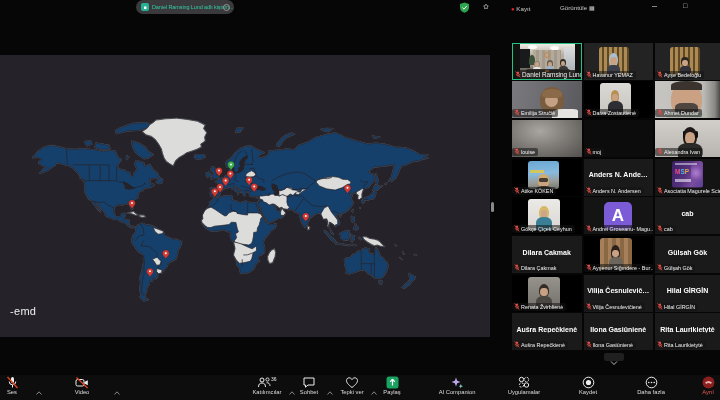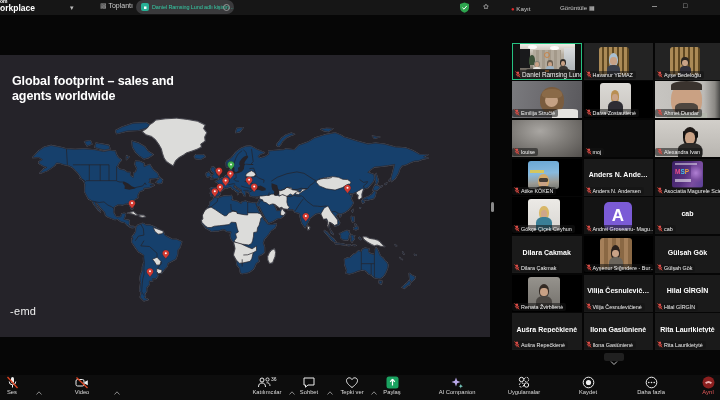--- a/index.html
+++ b/index.html
@@ -258,31 +258,22 @@
         </g>
 <g transform="translate(347.5,187.8)">
           <path d="M0,-3.1 C2.1,-3.1 3.4,-1.5 3.4,0.3 C3.4,2.1 1.5,3.2 0,5.6 C-1.5,3.2 -3.4,2.1 -3.4,0.3 C-3.4,-1.5 -2.1,-3.1 0,-3.1 Z" fill="#d33b32" stroke="rgba(0,0,0,0.35)" stroke-width="0.5"></path>
           <circle cx="0" cy="0" r="1.0" fill="#fff"></circle>
         </g>
 <g transform="translate(231,164.4)">
           <path d="M0,-3.1 C2.1,-3.1 3.4,-1.5 3.4,0.3 C3.4,2.1 1.5,3.2 0,5.6 C-1.5,3.2 -3.4,2.1 -3.4,0.3 C-3.4,-1.5 -2.1,-3.1 0,-3.1 Z" fill="#3fae4c" stroke="rgba(0,0,0,0.35)" stroke-width="0.5"></path>
           <circle cx="0" cy="0" r="1.0" fill="#fff"></circle>
         </g>
 </svg>
-      <div id="title">Global footprint – sales and<br>agents worldwide</div>
       <div id="emd">-emd</div>
     </div>
-  <div id="topbar">
-    <div class="wp">
-        <div style="font-size:5px;line-height:5px">om</div>
-        <div style="font-size:8.5px;line-height:9px">orkplace</div>
-      </div>
-    <div class="chev">▾</div>
-    <div class="tab"><span style="color:#999">▩</span> Toplantı</div>
-  </div>
   <div id="pill">
       <span class="ic">■</span>
       <span class="t">Daniel Ramsing Lund adlı kişinin…</span>
       <span class="eye"></span>
     </div>
   <svg class="abs" style="left:459px;top:2px" width="11" height="11" viewBox="0 0 11 11">
       <path d="M5.5 0.5 L10 2 V5.5 C10 8.5 7.8 10 5.5 10.7 C3.2 10 1 8.5 1 5.5 V2 Z" fill="#2da44e"></path>
       <path d="M3.4 5.6 L5 7.2 L7.8 3.9" stroke="#fff" stroke-width="1" fill="none"></path>
     </svg>
   <div class="tr-ic" style="left:483px;top:3px;font-size:7px;color:#888">✿</div>

